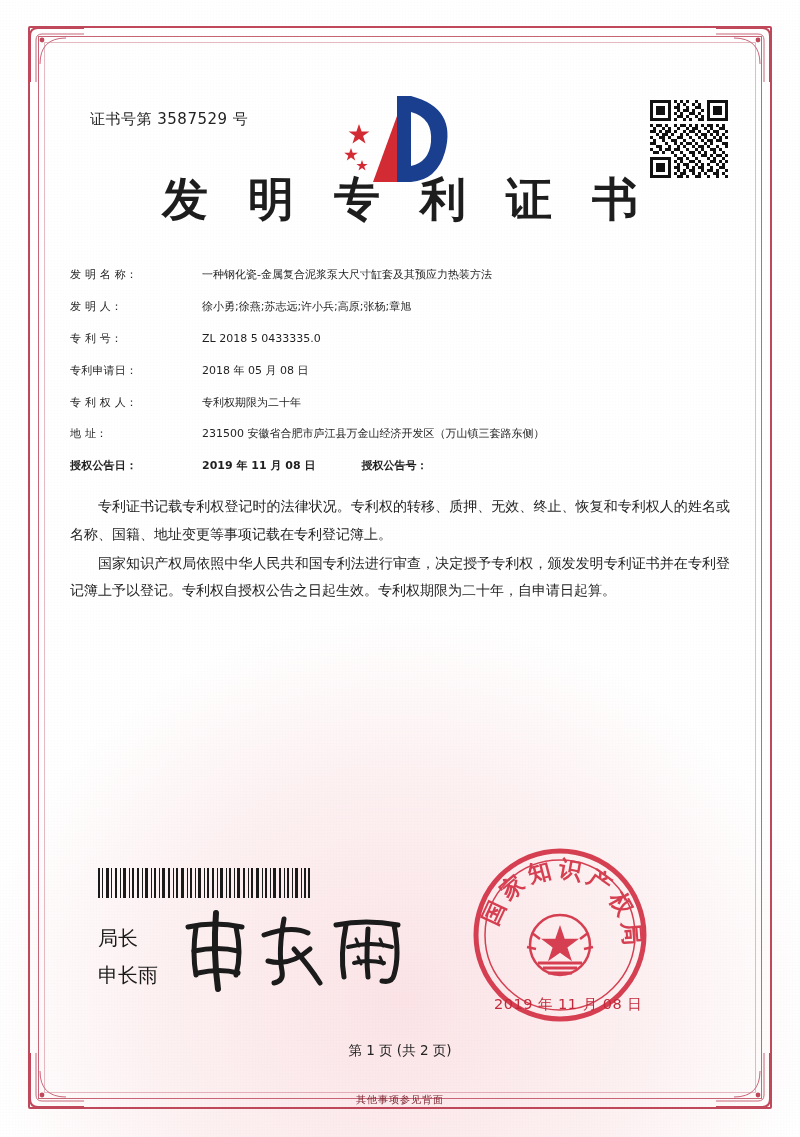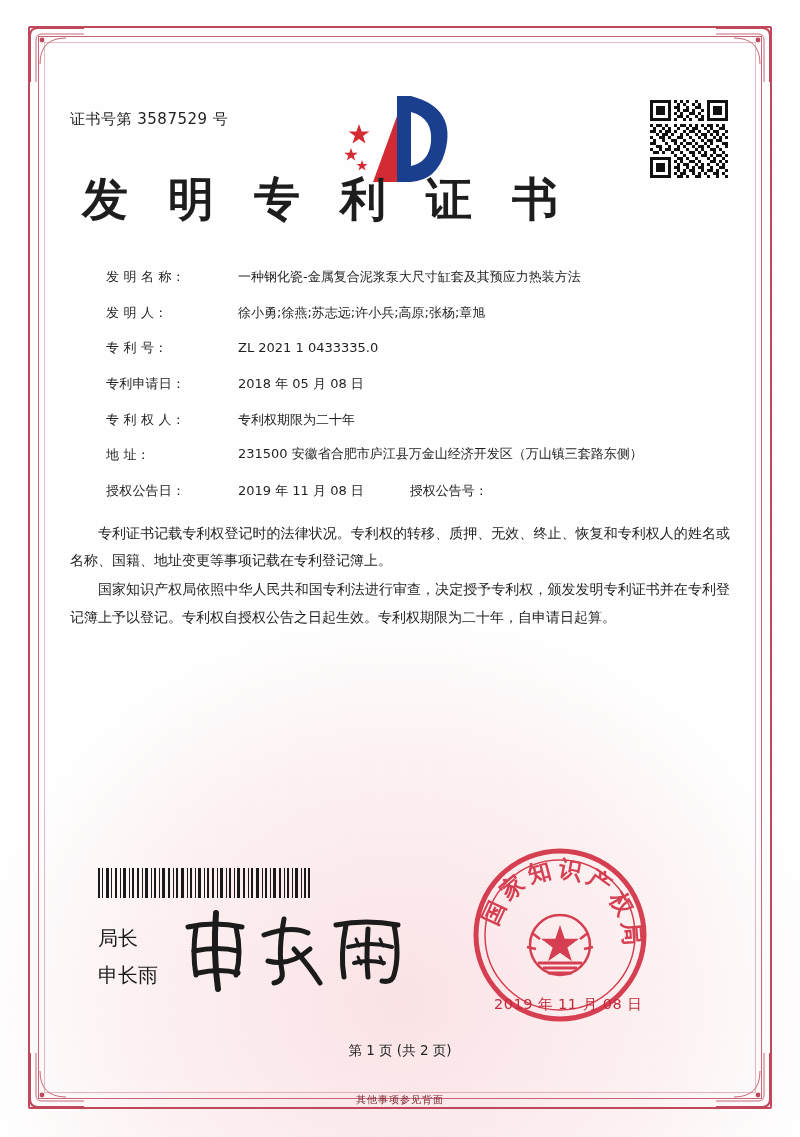--- a/index.html
+++ b/index.html
@@ -67,20 +67,21 @@
   .content {
     position: absolute;
     left: 70px; right: 70px; top: 60px;
   }
 
   .cert-no {
     font-size: 15px;
     letter-spacing: .5px;
     color: #222;
     margin-top: 50px;
+    margin-left: 20px;
   }
 
   
   .logo-wrap {
     position: absolute;
     left: 50%;
     top: 86px;
     transform: translateX(-50%);
     width: 150px;
     height: 110px;
@@ -91,55 +92,54 @@
     position: absolute;
     right: 72px;
     top: 100px;
     width: 78px;
     height: 78px;
   }
   .qr canvas, .qr svg { display: block; }
 
   
   .main-title {
-    text-align: left;
+    text-align: center;
     font-family: "DejaVu Serif", "Liberation Serif", serif;
     font-weight: bold;
     font-size: 46px;
     letter-spacing: 12px;
     color: #1d1d1d;
     margin-top: 40px;
     text-indent: 12px;
   }
 
   
   .fields {
     margin-top: 34px;
-    font-size: 13px;
+    font-size: 11px;
     line-height: 1.9;
     color: #1f1f1f;
-    margin-left: 36px;
   }
   .row {
     display: flex;
     align-items: flex-start;
     margin-bottom: 11px;
   }
   .label {
     width: 132px;
     flex: none;
     white-space: nowrap;
     letter-spacing: .2px;
   }
   .value {
     flex: 1;
     word-break: break-all;
   }
   .value.l2 { line-height: 1.75; }
-  .row-inline { display: flex; align-items: flex-start; }
+  .row-inline { display: flex; align-items: flex-start; font-weight: bold; }
   .row-inline .seg2-label {
     margin-left: 46px;
     white-space: nowrap;
   }
 
   
   .paras {
     margin-top: 16px;
     font-size: 14px;
     line-height: 1.95;
@@ -332,21 +332,21 @@
         <div class="value">一种钢化瓷-金属复合泥浆泵大尺寸缸套及其预应力热装方法</div>
       </div>
 
       <div class="row">
         <div class="label">发 明 人：</div>
         <div class="value">徐小勇;徐燕;苏志远;许小兵;高原;张杨;章旭</div>
       </div>
 
       <div class="row">
         <div class="label">专 利 号：</div>
-        <div class="value">ZL 2021 1 0433335.0</div>
+        <div class="value">ZL 2018 5 0433335.0</div>
       </div>
 
       <div class="row">
         <div class="label">专利申请日：</div>
         <div class="value">2018 年 05 月 08 日</div>
       </div>
 
       <div class="row">
         <div class="label">专 利 权 人：</div>
         <div class="value">专利权期限为二十年</div>

